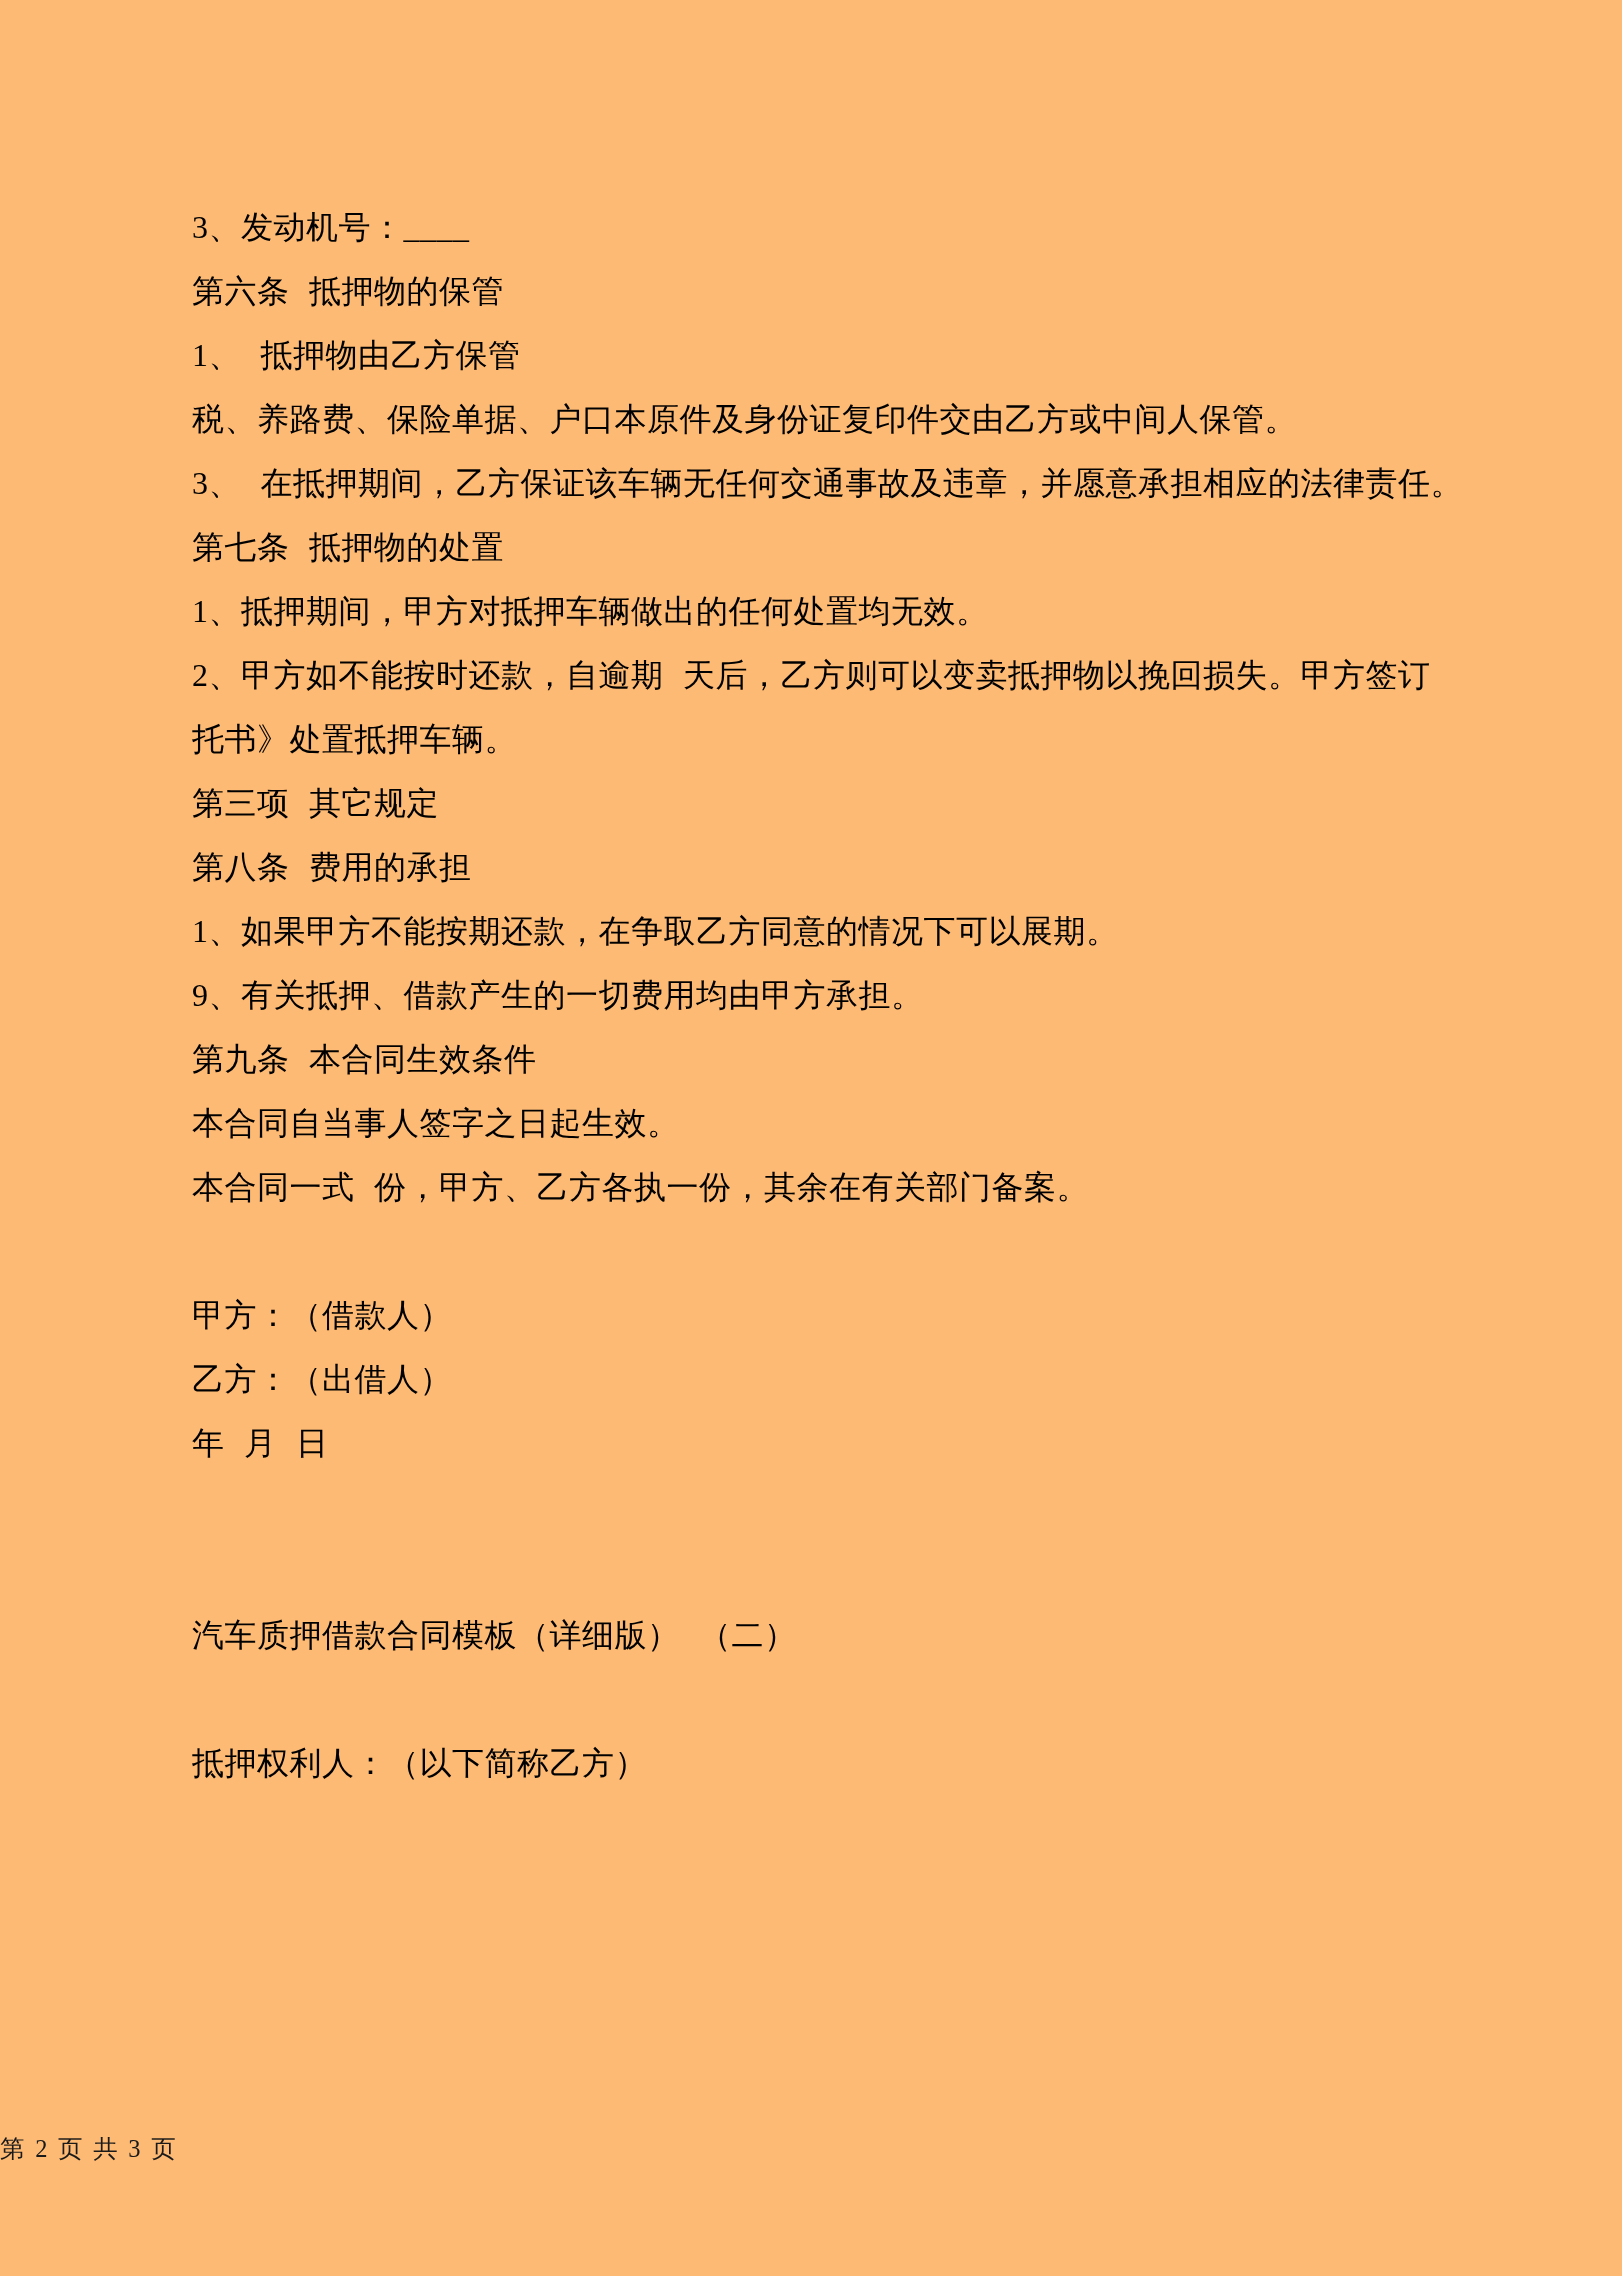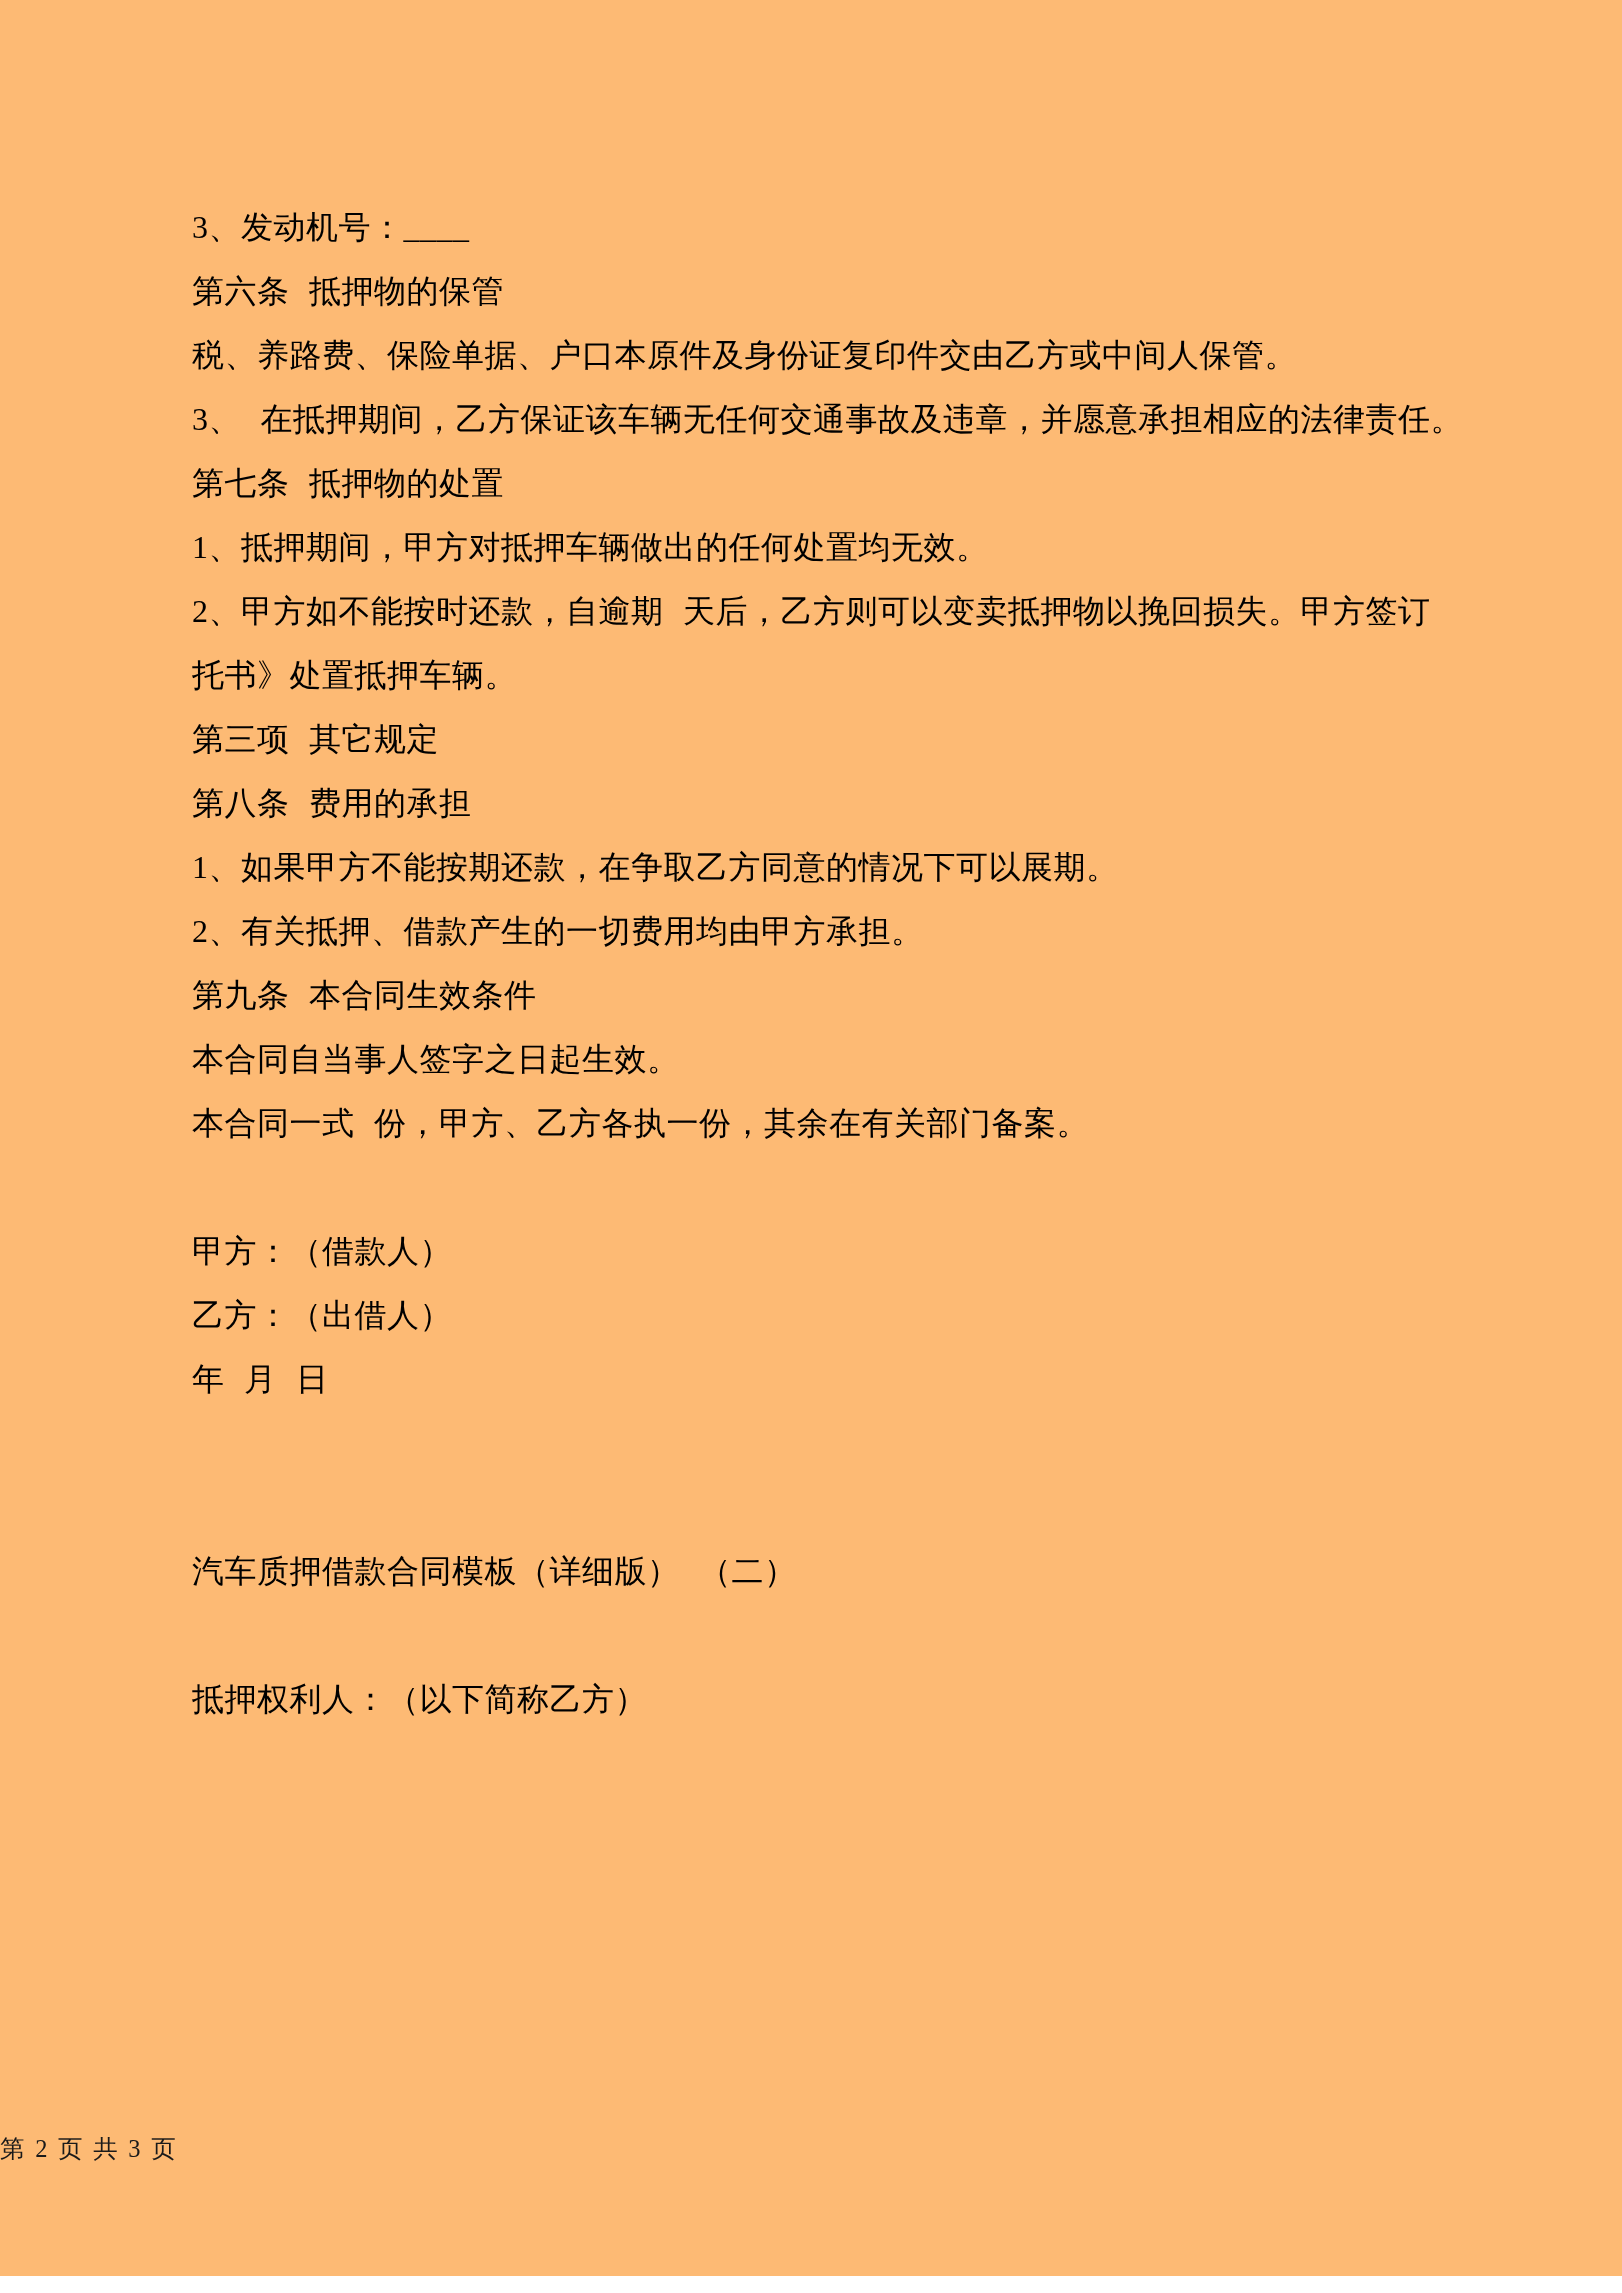--- a/index.html
+++ b/index.html
@@ -44,30 +44,31 @@
   }
 </style>
 </head>
 <body>
 
 <div class="page">
   <div class="content">
 
   <div class="line">3、发动机号：____</div>
       <div class="line">第六条 抵押物的保管</div>
+      <div class="line">1、 抵押物由乙方保管</div>
       <div class="line">税、养路费、保险单据、户口本原件及身份证复印件交由乙方或中间人保管。</div>
       <div class="line">3、 在抵押期间，乙方保证该车辆无任何交通事故及违章，并愿意承担相应的法律责任。</div>
       <div class="line">第七条 抵押物的处置</div>
       <div class="line">1、抵押期间，甲方对抵押车辆做出的任何处置均无效。</div>
       <div class="line">2、甲方如不能按时还款，自逾期 天后，乙方则可以变卖抵押物以挽回损失。甲方签订</div>
       <div class="line">托书》处置抵押车辆。</div>
       <div class="line">第三项 其它规定</div>
       <div class="line">第八条 费用的承担</div>
       <div class="line">1、如果甲方不能按期还款，在争取乙方同意的情况下可以展期。</div>
-      <div class="line">2、有关抵押、借款产生的一切费用均由甲方承担。</div>
+      <div class="line">9、有关抵押、借款产生的一切费用均由甲方承担。</div>
       <div class="line">第九条 本合同生效条件</div>
       <div class="line">本合同自当事人签字之日起生效。</div>
       <div class="line">本合同一式 份，甲方、乙方各执一份，其余在有关部门备案。</div>
       <div class="line"></div>
       <div class="line">甲方：（借款人）</div>
       <div class="line">乙方：（出借人）</div>
       <div class="line">年 月 日</div>
       <div class="line"></div>
       <div class="line"></div>
       <div class="line">汽车质押借款合同模板（详细版） （二）</div>

